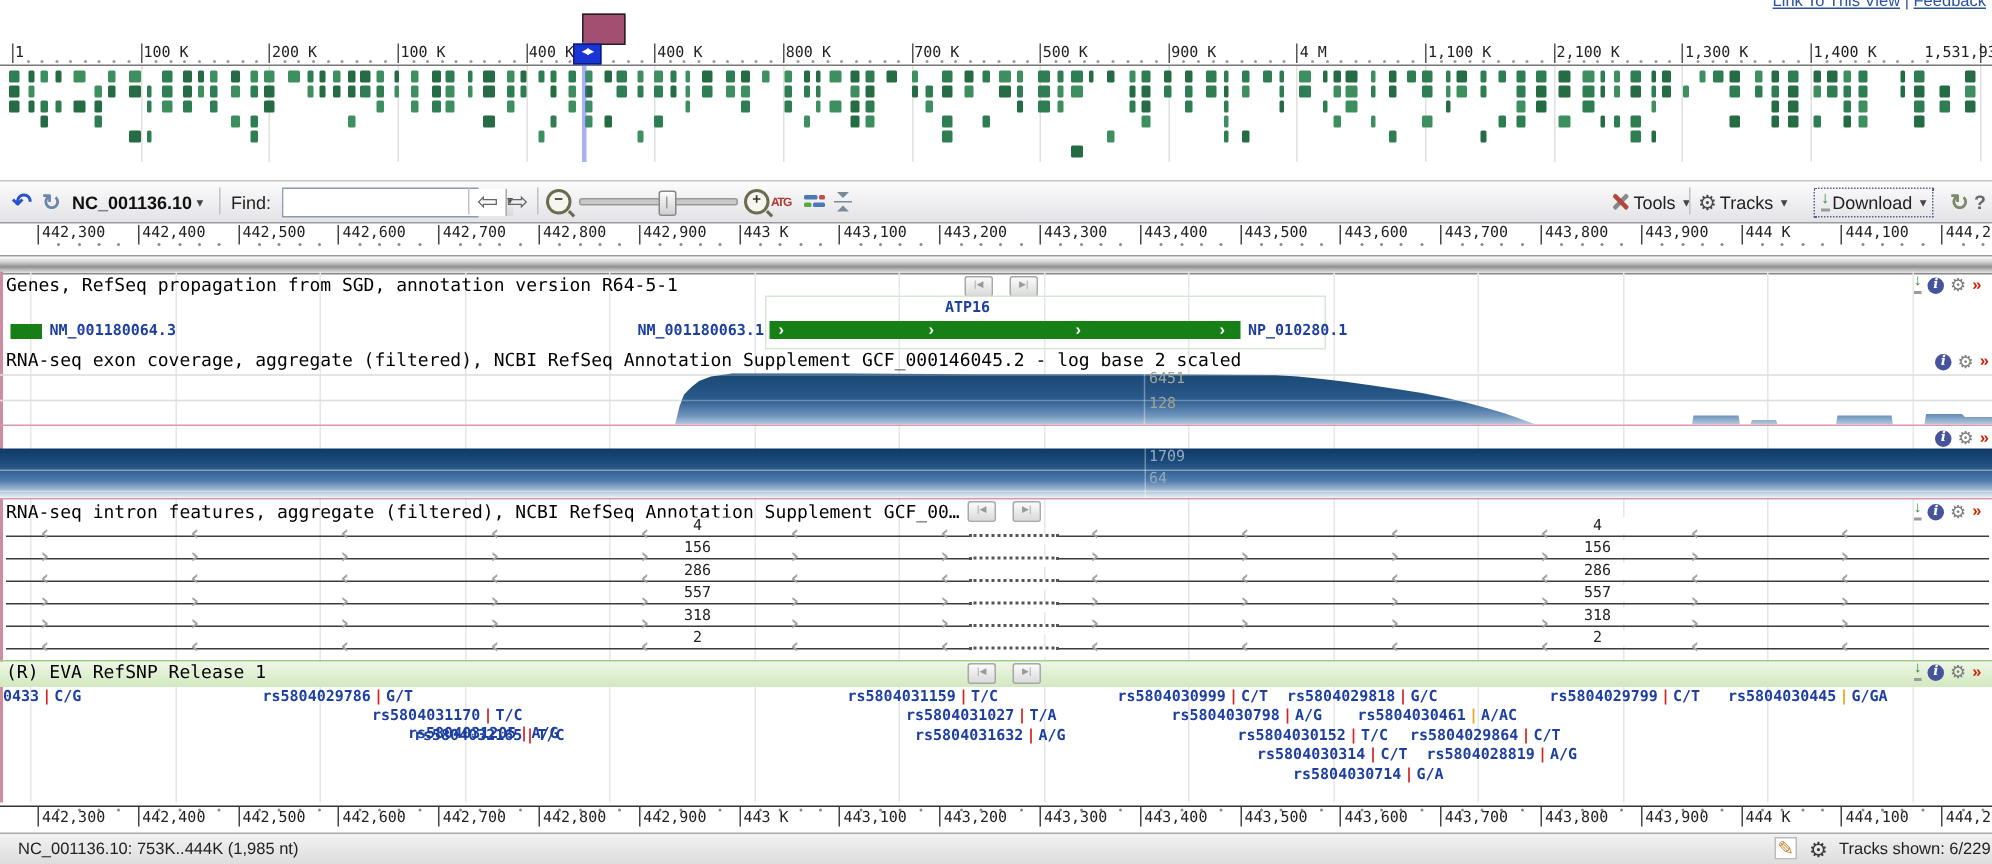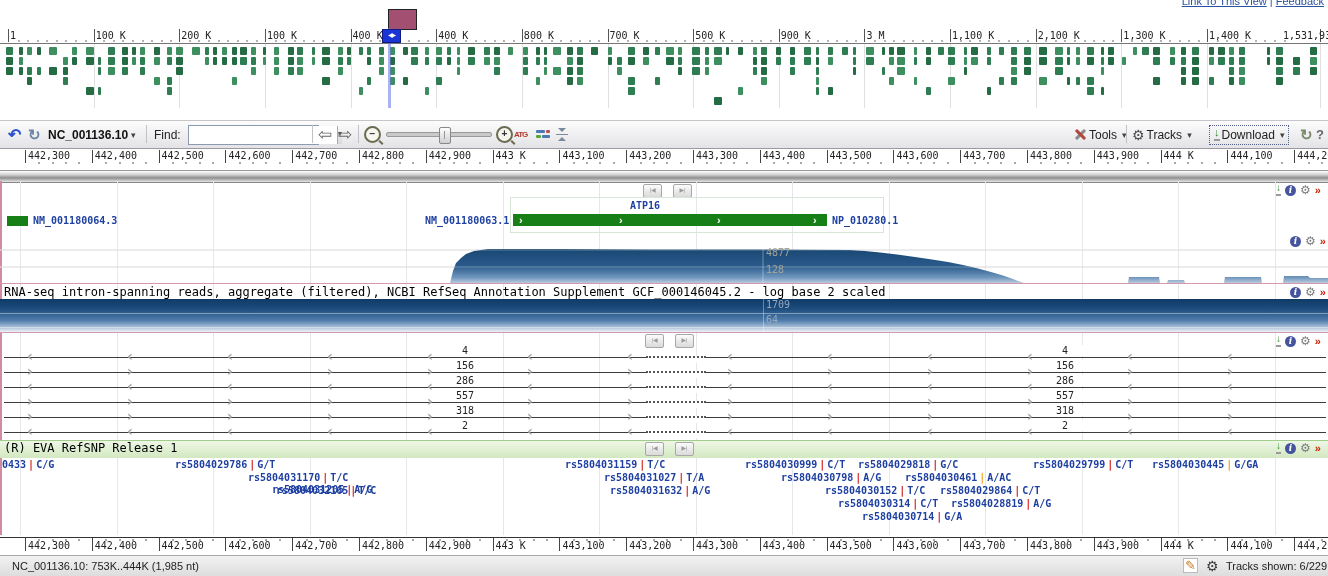--- a/index.html
+++ b/index.html
@@ -214,21 +214,21 @@
       <div class="abs ov-grid" style="left: 778.791px;"></div>
       <div class="abs ov-dot" style="left: 788.369px;"></div>
       <div class="abs ov-dot" style="left: 797.946px;"></div>
       <div class="abs ov-dot" style="left: 807.524px;"></div>
       <div class="abs ov-dot" style="left: 817.102px;"></div>
       <div class="abs ov-dot" style="left: 826.68px;"></div>
       <div class="abs ov-dot" style="left: 836.258px;"></div>
       <div class="abs ov-dot" style="left: 845.835px;"></div>
       <div class="abs ov-dot" style="left: 855.413px;"></div>
       <div class="abs ov-tick" style="left: 864.434px;"></div>
-      <div class="abs ov-label" style="left: 866.434px;">3 M</div>
+      <div class="abs ov-label" style="left: 866.434px;">4 M</div>
       <div class="abs ov-grid" style="left: 864.434px;"></div>
       <div class="abs ov-dot" style="left: 874.012px;"></div>
       <div class="abs ov-dot" style="left: 883.59px;"></div>
       <div class="abs ov-dot" style="left: 893.168px;"></div>
       <div class="abs ov-dot" style="left: 902.745px;"></div>
       <div class="abs ov-dot" style="left: 912.323px;"></div>
       <div class="abs ov-dot" style="left: 921.901px;"></div>
       <div class="abs ov-dot" style="left: 931.479px;"></div>
       <div class="abs ov-dot" style="left: 941.057px;"></div>
       <div class="abs ov-tick" style="left: 950.078px;"></div>
@@ -797,20 +797,21 @@
       <div class="abs grid" style="left: 695.5px;"></div>
       <div class="abs grid" style="left: 792px;"></div>
       <div class="abs grid" style="left: 888.5px;"></div>
       <div class="abs grid" style="left: 985px;"></div>
       <div class="abs grid" style="left: 1081.5px;"></div>
       <div class="abs grid" style="left: 1178px;"></div>
       <div class="abs grid" style="left: 1274.5px;"></div>
     </div>
   <div class="abs leftedge"></div>
 
+  <div class="abs ttitle" style="left:4px;top:183px;">Genes, RefSeq propagation from SGD, annotation version R64-5-1</div>
   <div class="abs panbtn" style="left:643px;top:184px;">|◀</div>
   <div class="abs panbtn" style="left:673px;top:184px;">▶|</div>
   <div class="abs icons" style="left:1276px;top:184px;">
     <span class="ic-dl">↓</span>
     <span class="ic-info">i</span>
     <span class="ic-gear">⚙</span>
     <span class="ic-more">»</span>
   </div>
   <div class="abs groupbox" style="left:510px;top:197px;width:372px;height:34px;"></div>
   <div class="abs bluetxt" style="left:630px;top:200px;">ATP16</div>
@@ -818,20 +819,21 @@
   <div class="abs bluetxt" style="left:33px;top:215px;">NM_001180064.3</div>
   <div class="abs bluetxt" style="left:425px;top:215px;">NM_001180063.1</div>
   <div class="abs genebar" style="left:513px;top:214px;width:314px;">
     <span class="genearrow" style="left:6px;">›</span>
     <span class="genearrow" style="left:106px;">›</span>
     <span class="genearrow" style="left:204px;">›</span>
     <span class="genearrow" style="left:300px;">›</span>
   </div>
   <div class="abs bluetxt" style="left:832px;top:215px;">NP_010280.1</div>
 
+  <div class="abs ttitle" style="left:4px;top:233px;">RNA-seq exon coverage, aggregate (filtered), NCBI RefSeq Annotation Supplement GCF_000146045.2 - log base 2 scaled</div>
   <div class="abs icons" style="left:1290px;top:235px;">
     <span class="ic-info">i</span>
     <span class="ic-gear">⚙</span>
     <span class="ic-more">»</span>
   </div>
   <svg class="abs" style="left:0;top:246px;" width="1328" height="37">
     <defs>
       <linearGradient id="gexon" gradientUnits="userSpaceOnUse" x1="0" y1="0" x2="0" y2="37">
         <stop offset="0" stop-color="#16446f"></stop>
           <stop offset="0.55" stop-color="#2b5b8c"></stop>
@@ -843,39 +845,39 @@
     <line x1="0" y1="21" x2="1328" y2="21" stroke="#d2d2d2"></line>
     <polygon fill="url(#gexon)" points="450,37 453,25 456,17 461,12 466,8 474,5 488,3 560,3 650,3.5 760,3.5 850,4 865,5 880,6.5 897,8.5 915,11 932,13.5 948,16 963,19 978,22.5 991,26 1003,29.5 1013,33 1021,36 1024,37"></polygon>
     <polygon fill="url(#gexon)" points="1128,37 1129,31 1159,31 1160,37"></polygon>
     <polygon fill="url(#gexon)" points="1167,37 1168,34 1184,34 1185,37"></polygon>
     <polygon fill="url(#gexon)" points="1224,37 1225,31 1261,31 1262,37"></polygon>
     <polygon fill="url(#gexon)" points="1283,37 1284,30 1308,30 1310,32 1328,32 1328,37"></polygon>
     <line x1="0" y1="4" x2="1328" y2="4" stroke="rgba(255,255,255,0.3)"></line>
     <line x1="0" y1="21" x2="1328" y2="21" stroke="rgba(255,255,255,0.3)"></line>
     <line x1="763" y1="0" x2="763" y2="37" stroke="rgba(255,255,255,0.35)"></line>
   </svg>
-  <div class="abs gscale" style="left:766px;top:247px;color:#a3a396;">4877</div>
+  <div class="abs gscale" style="left:766px;top:247px;color:#a3a396;">6451</div>
   <div class="abs gscale" style="left:766px;top:264px;color:#a3a396;">128</div>
   <div class="abs pinksep" style="top:283px;"></div>
 
-  <div class="abs ttitle" style="left:4px;top:285px;">RNA-seq intron-spanning reads, aggregate (filtered), NCBI RefSeq Annotation Supplement GCF_000146045.2 - log base 2 scaled</div>
   <div class="abs icons" style="left:1290px;top:286px;">
     <span class="ic-info">i</span>
     <span class="ic-gear">⚙</span>
     <span class="ic-more">»</span>
   </div>
   <div class="abs graph3" style="left:0;top:299px;width:1328px;height:33px;">
     <div class="wline" style="position:absolute;left:0;top:14px;width:1328px;"></div>
     <div class="wline" style="position:absolute;left:0;top:28px;width:1328px;"></div>
     <div style="position:absolute;left:763px;top:0;width:1px;height:33px;background:rgba(255,255,255,0.35);"></div>
   </div>
   <div class="abs gscale" style="left:766px;top:299px;color:#93a9c0;">1709</div>
   <div class="abs gscale" style="left:766px;top:314px;color:#93a9c0;">64</div>
   <div class="abs pinksep" style="top:332px;"></div>
 
+  <div class="abs ttitle" style="left:4px;top:334px;">RNA-seq intron features, aggregate (filtered), NCBI RefSeq Annotation Supplement GCF_00…</div>
   <div class="abs panbtn" style="left:645px;top:334px;">|◀</div>
   <div class="abs panbtn" style="left:675px;top:334px;">▶|</div>
   <div class="abs icons" style="left:1276px;top:335px;">
     <span class="ic-dl">↓</span>
     <span class="ic-info">i</span>
     <span class="ic-gear">⚙</span>
     <span class="ic-more">»</span>
   </div>
   <div class="abs" id="intron-rows">
       <div class="abs introw-line" style="top: 357px;"></div>

